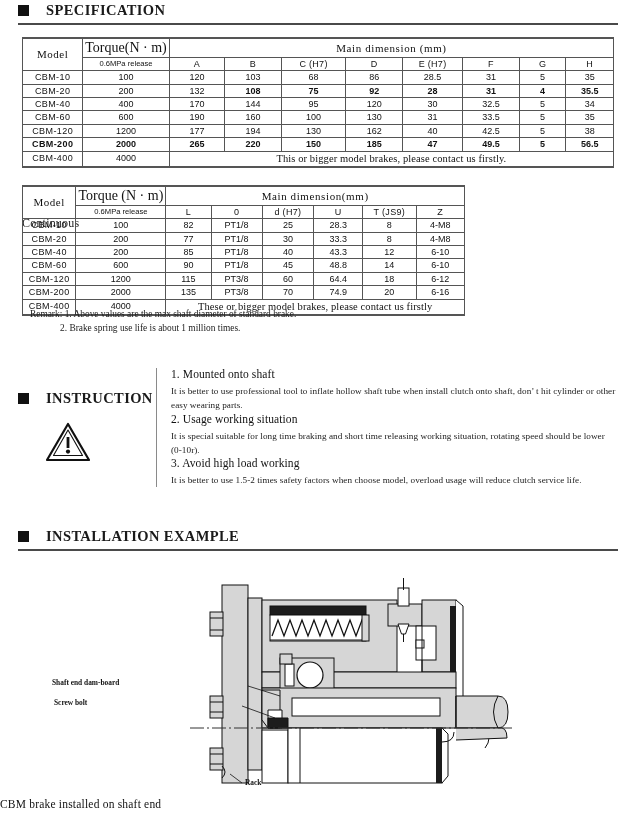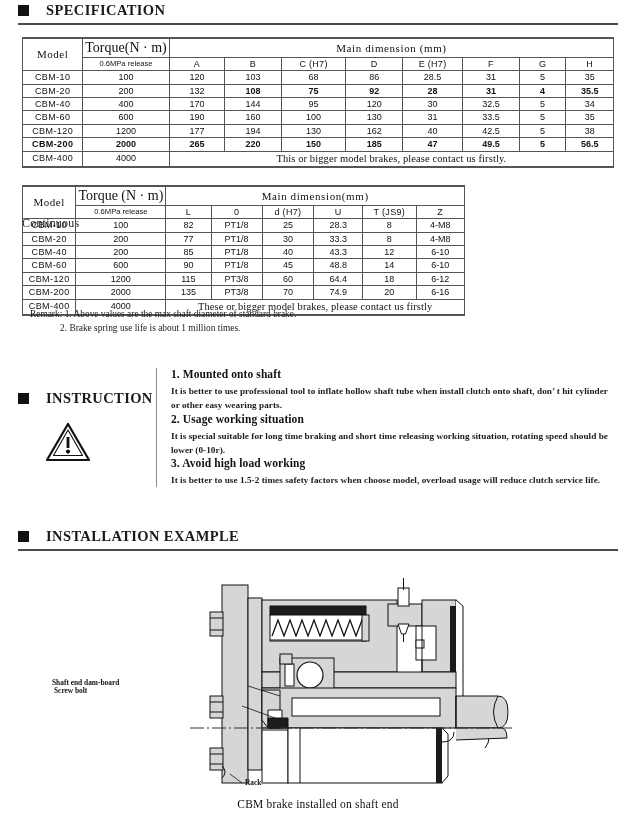--- a/index.html
+++ b/index.html
@@ -132,21 +132,20 @@
   .instr-divider {
     width: 1px;
     background: #8a8a8a;
     margin: 0 0 0 0;
     flex: none;
     align-self: stretch;
   }
   .instr-right {
     flex: 1;
     padding-left: 14px;
-    font-weight: bold;
   }
   .warn-icon { margin: 14px 0 0 26px; }
   .instr-h {
     font-family: "Liberation Serif", serif;
     font-size: 11.5px;
     color: #111;
     margin: 0 0 4px 0;
     letter-spacing: .1px;
   }
   .instr-p {
@@ -154,21 +153,20 @@
     font-size: 9.2px;
     line-height: 1.55;
     color: #1b1b1b;
     margin: 0 0 12px 0;
     letter-spacing: .05px;
   }
   .instr-p:last-child { margin-bottom: 0; }
 
   
   .fig-caption {
-    text-align: center;
     font-family: "Liberation Serif", serif;
     font-size: 11.5px;
     color: #111;
     letter-spacing: .2px;
   }
   .lead-label {
     position: absolute;
     font-family: "Liberation Serif", serif;
     font-size: 7.4px;
     font-weight: bold;
@@ -528,17 +526,17 @@
 
       <line x1="60" y1="150" x2="385" y2="150" stroke="#333" stroke-width="1" stroke-dasharray="14,3,2,3"></line>
 
       <path d="M118 108 L150 118" stroke="#111" stroke-width="0.8" fill="none"></path>
       <path d="M112 128 L145 140" stroke="#111" stroke-width="0.8" fill="none"></path>
       <path d="M100 196 L112 205" stroke="#111" stroke-width="0.8" fill="none"></path>
     </g>
   </svg>
 
   <div class="lead-label" style="left:-122px; top:100px;margin-left:44px;">Shaft end dam-board</div>
-  <div class="lead-label" style="left:-76px; top:108px;">Screw bolt</div>
+  <div class="lead-label" style="left:-76px; top:120px;">Screw bolt</div>
   <div class="lead-label" style="left:115px; top:200px;">Rack</div>
 </div>
 
 <div class="block fig-caption" style="left:0; top:798px; width:636px;">CBM brake installed on shaft end</div>
 
 </body></html>

